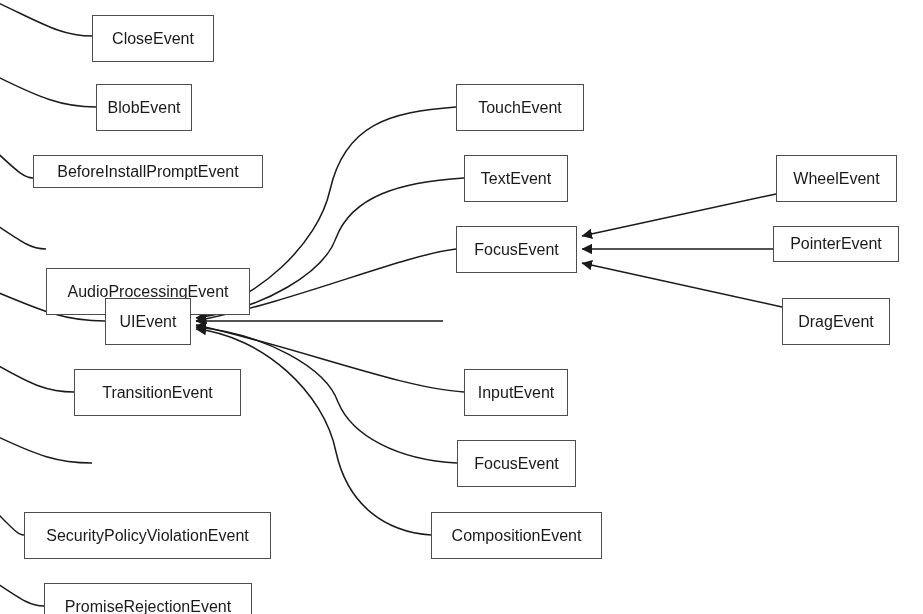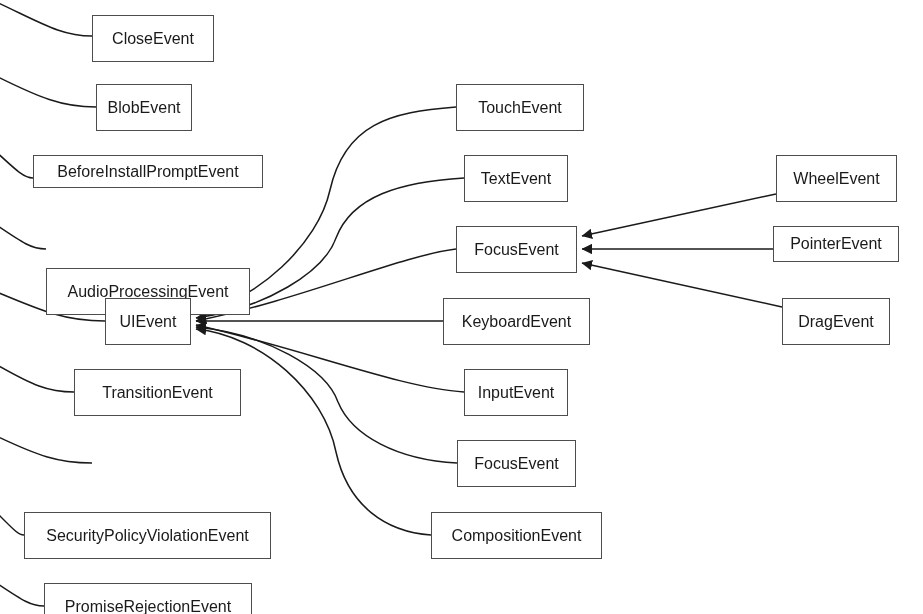--- a/index.html
+++ b/index.html
@@ -113,23 +113,20 @@
 
   <div class="node-box" style="left:456px; top:84px; width:128px; height:47px;">
     <span class="node-label">TouchEvent</span>
   </div>
   <div class="node-box" style="left:464px; top:155px; width:104px; height:47px;">
     <span class="node-label">TextEvent</span>
   </div>
   <div class="node-box" style="left:456px; top:226px; width:121px; height:47px;">
     <span class="node-label">FocusEvent</span>
   </div>
-  <div class="node-box" style="left:443px; top:298px; width:147px; height:47px;">
-    <span class="node-label">KeyboardEvent</span>
-  </div>
   <div class="node-box" style="left:464px; top:369px; width:104px; height:47px;">
     <span class="node-label">InputEvent</span>
   </div>
   <div class="node-box" style="left:457px; top:440px; width:119px; height:47px;">
     <span class="node-label">FocusEvent</span>
   </div>
   <div class="node-box" style="left:431px; top:512px; width:171px; height:47px;">
     <span class="node-label">CompositionEvent</span>
   </div>
 

